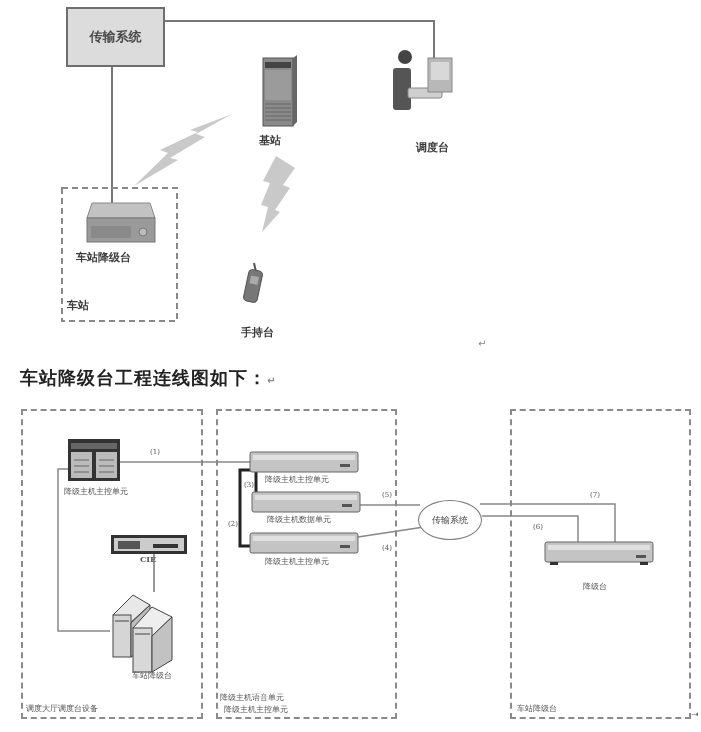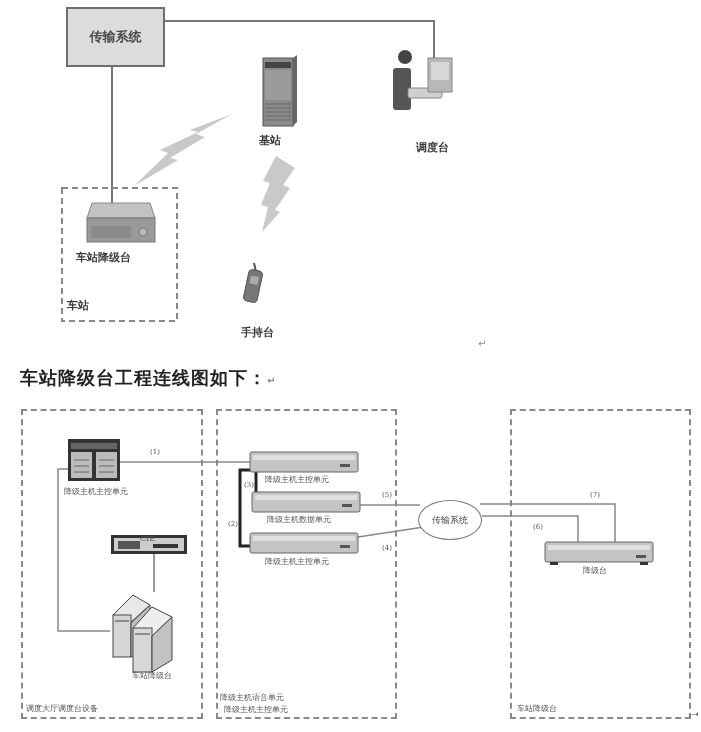--- a/index.html
+++ b/index.html
@@ -160,26 +160,26 @@
     <rect x="550" y="162" width="8" height="3" fill="#333"></rect>
     <rect x="640" y="162" width="8" height="3" fill="#333"></rect>
   </g>
 </svg>
 
 <div class="ellipse">
   <span>传输系统</span>
 </div>
 
 <div class="small" style="left:64px;top:486px">降级主机主控单元</div>
-<div class="small" style="left:140px;top:534px;font-weight:normal">CIE</div>
+<div class="small" style="left:140px;top:554px;font-weight:bold">CIE</div>
 <div class="small" style="left:132px;top:670px">车站降级台</div>
 <div class="small" style="left:265px;top:474px">降级主机主控单元</div>
 <div class="small" style="left:267px;top:514px">降级主机数据单元</div>
 <div class="small" style="left:265px;top:556px">降级主机主控单元</div>
-<div class="small" style="left:583px;top:565px">降级台</div>
+<div class="small" style="left:583px;top:581px">降级台</div>
 
 <div class="num" style="left:150px;top:448px">(1)</div>
 <div class="num" style="left:228px;top:520px">(2)</div>
 <div class="num" style="left:244px;top:481px">(3)</div>
 <div class="num" style="left:382px;top:544px">(4)</div>
 <div class="num" style="left:382px;top:491px">(5)</div>
 <div class="num" style="left:533px;top:523px">(6)</div>
 <div class="num" style="left:590px;top:491px">(7)</div>
 
 <div class="small" style="left:26px;top:703px">调度大厅调度台设备</div>

